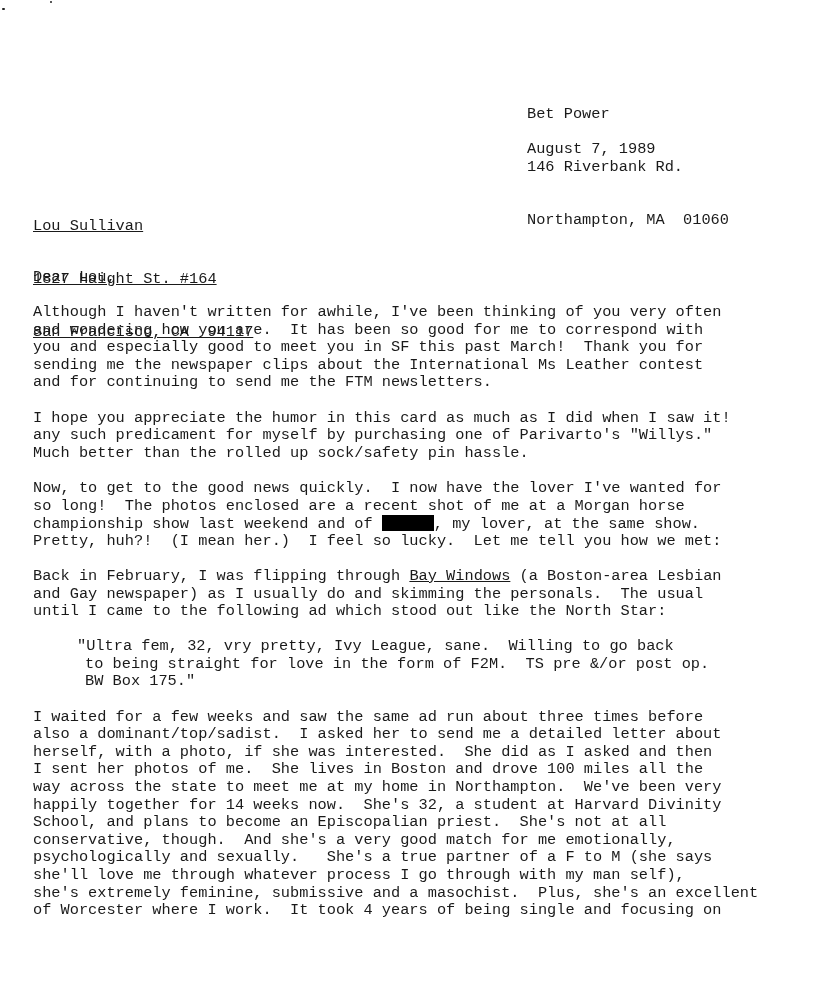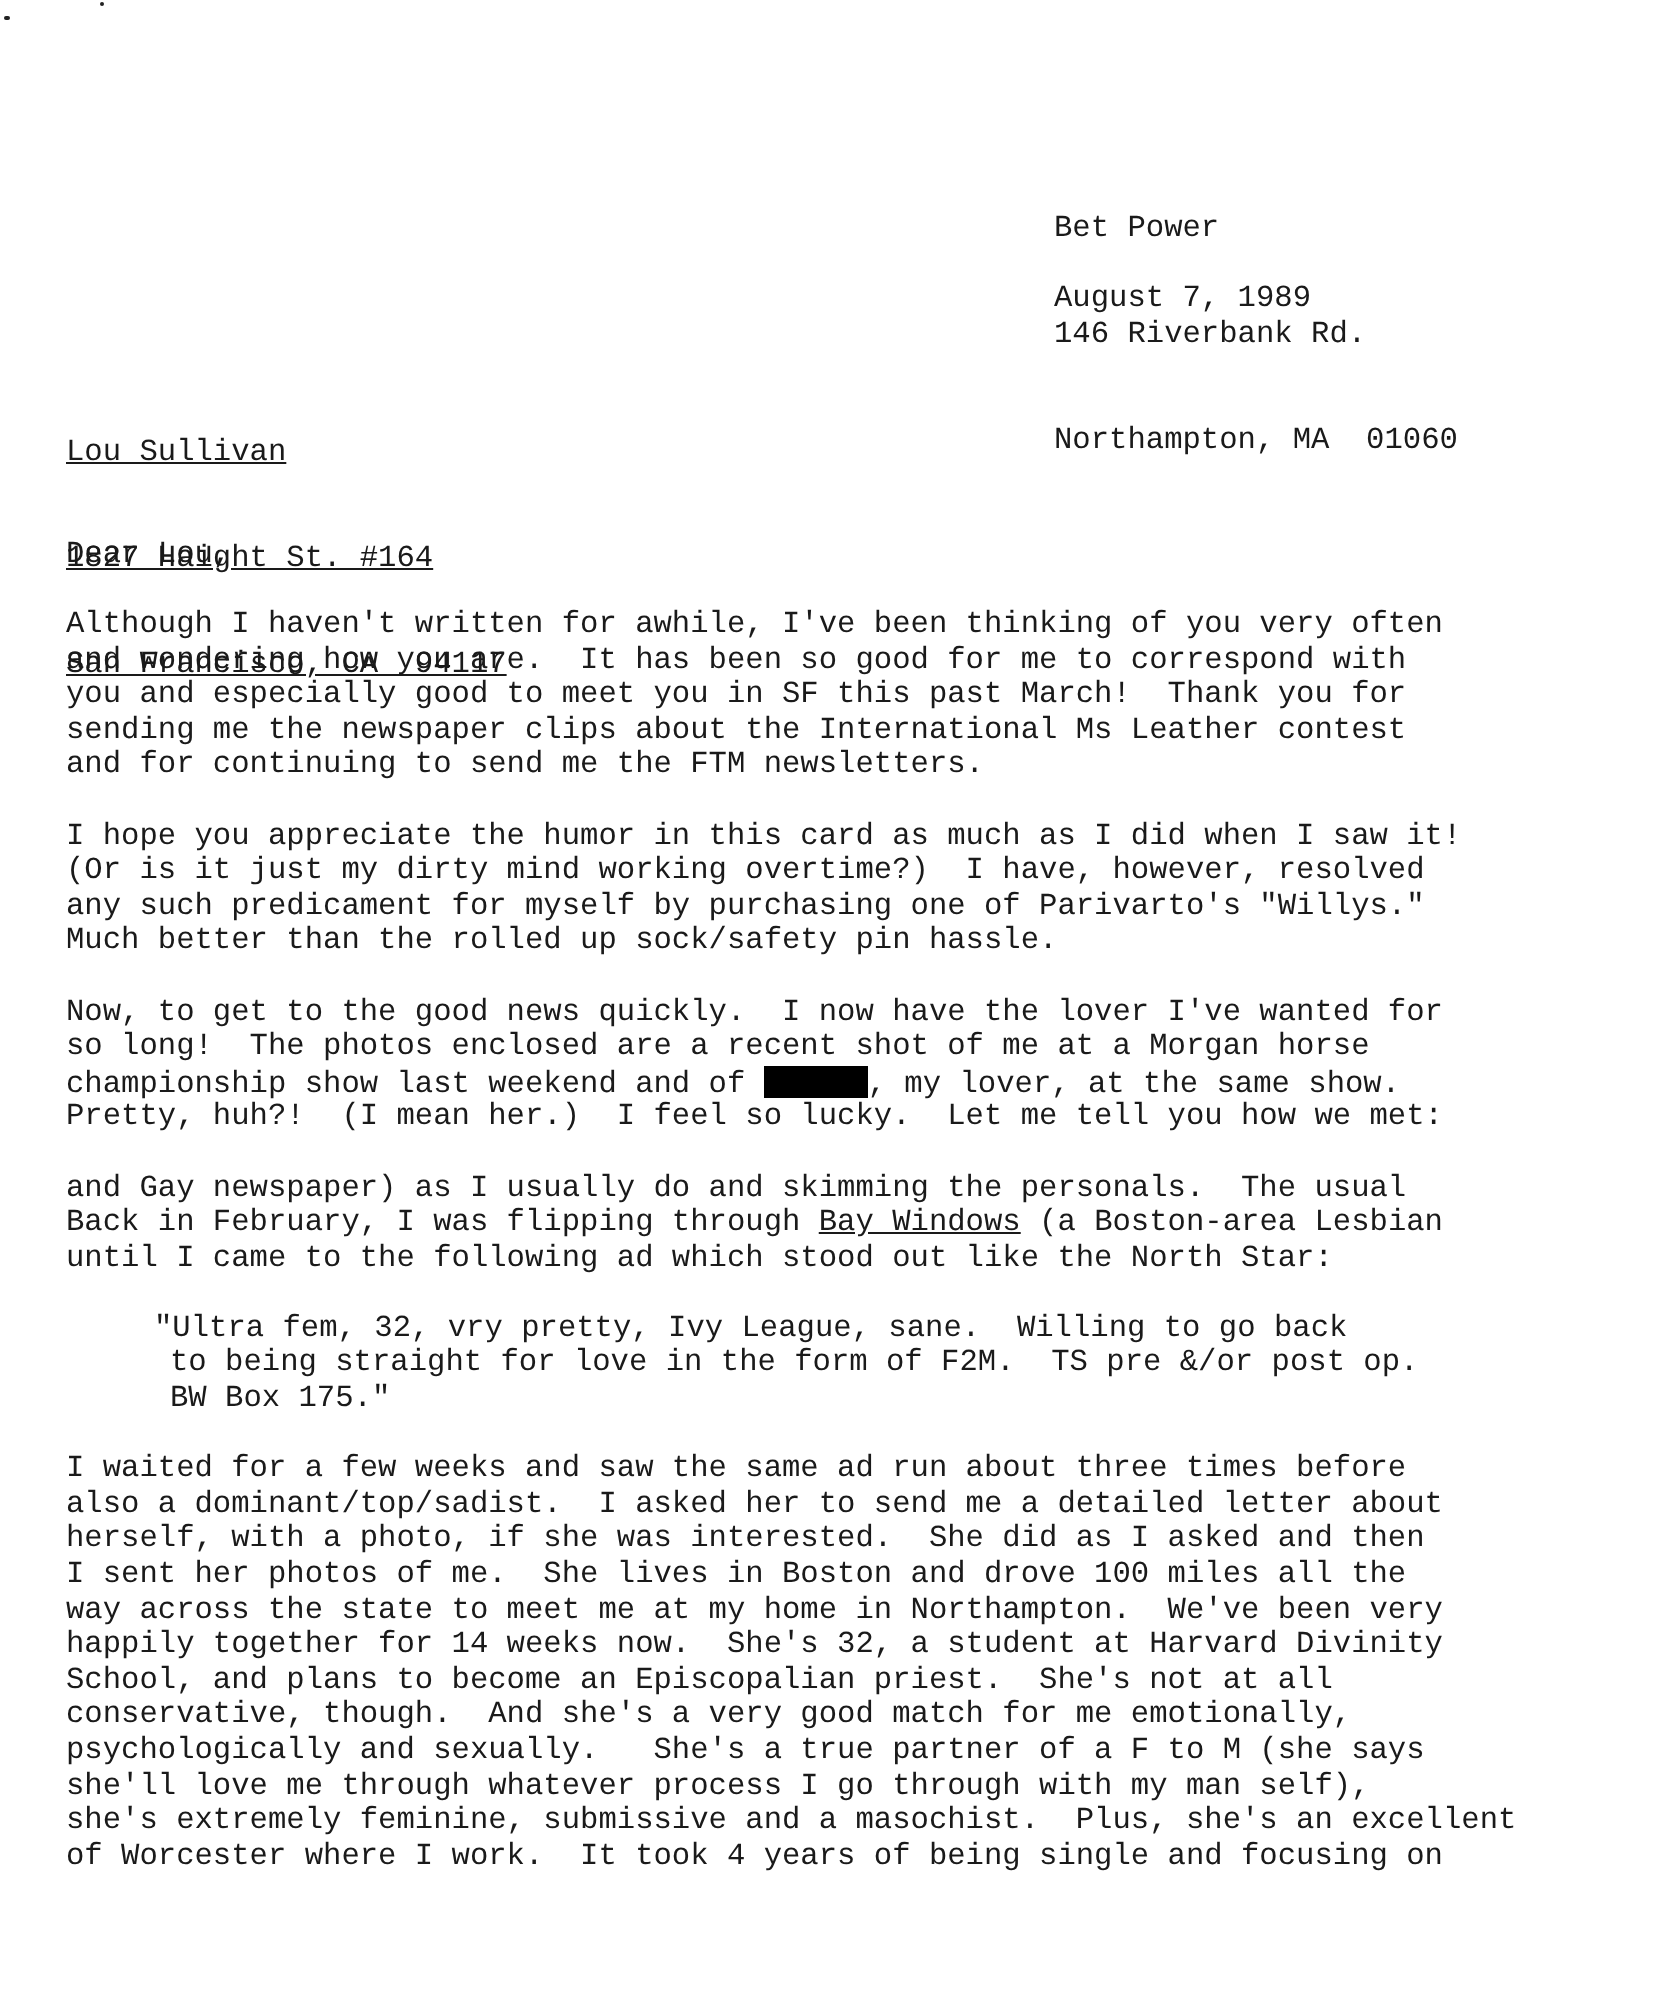--- a/index.html
+++ b/index.html
@@ -104,35 +104,34 @@
     <div class="para">
       <div class="line">Although I haven't written for awhile, I've been thinking of you very often</div>
       <div class="line">and wondering how you are.  It has been so good for me to correspond with</div>
       <div class="line">you and especially good to meet you in SF this past March!  Thank you for</div>
       <div class="line">sending me the newspaper clips about the International Ms Leather contest</div>
       <div class="line">and for continuing to send me the FTM newsletters.</div>
     </div>
 
     <div class="para">
       <div class="line">I hope you appreciate the humor in this card as much as I did when I saw it!</div>
-      <div class="line">(Or is it just my dirty mind working overtime?)  I have, however, resolved</div>
       <div class="line">any such predicament for myself by purchasing one of Parivarto's "Willys."</div>
       <div class="line">Much better than the rolled up sock/safety pin hassle.</div>
     </div>
 
     <div class="para">
       <div class="line">Now, to get to the good news quickly.  I now have the lover I've wanted for</div>
       <div class="line">so long!  The photos enclosed are a recent shot of me at a Morgan horse</div>
       <div class="line"><span>championship show last weekend and of </span><span class="redacted"></span><span>, my lover, at the same show.</span></div>
       <div class="line">Pretty, huh?!  (I mean her.)  I feel so lucky.  Let me tell you how we met:</div>
     </div>
 
     <div class="para">
+      <div class="line"><span>Back in February, I was flipping through </span><span class="u">Bay Windows</span><span> (a Boston-area Lesbian</span></div>
       <div class="line">and Gay newspaper) as I usually do and skimming the personals.  The usual</div>
-      <div class="line"><span>Back in February, I was flipping through </span><span class="u">Bay Windows</span><span> (a Boston-area Lesbian</span></div>
       <div class="line">until I came to the following ad which stood out like the North Star:</div>
     </div>
 
     <div class="para quote">
       <div class="line">"Ultra fem, 32, vry pretty, Ivy League, sane.  Willing to go back</div>
       <div class="line indent">to being straight for love in the form of F2M.  TS pre &amp;/or post op.</div>
       <div class="line indent">BW Box 175."</div>
     </div>
 
     <div class="para">

